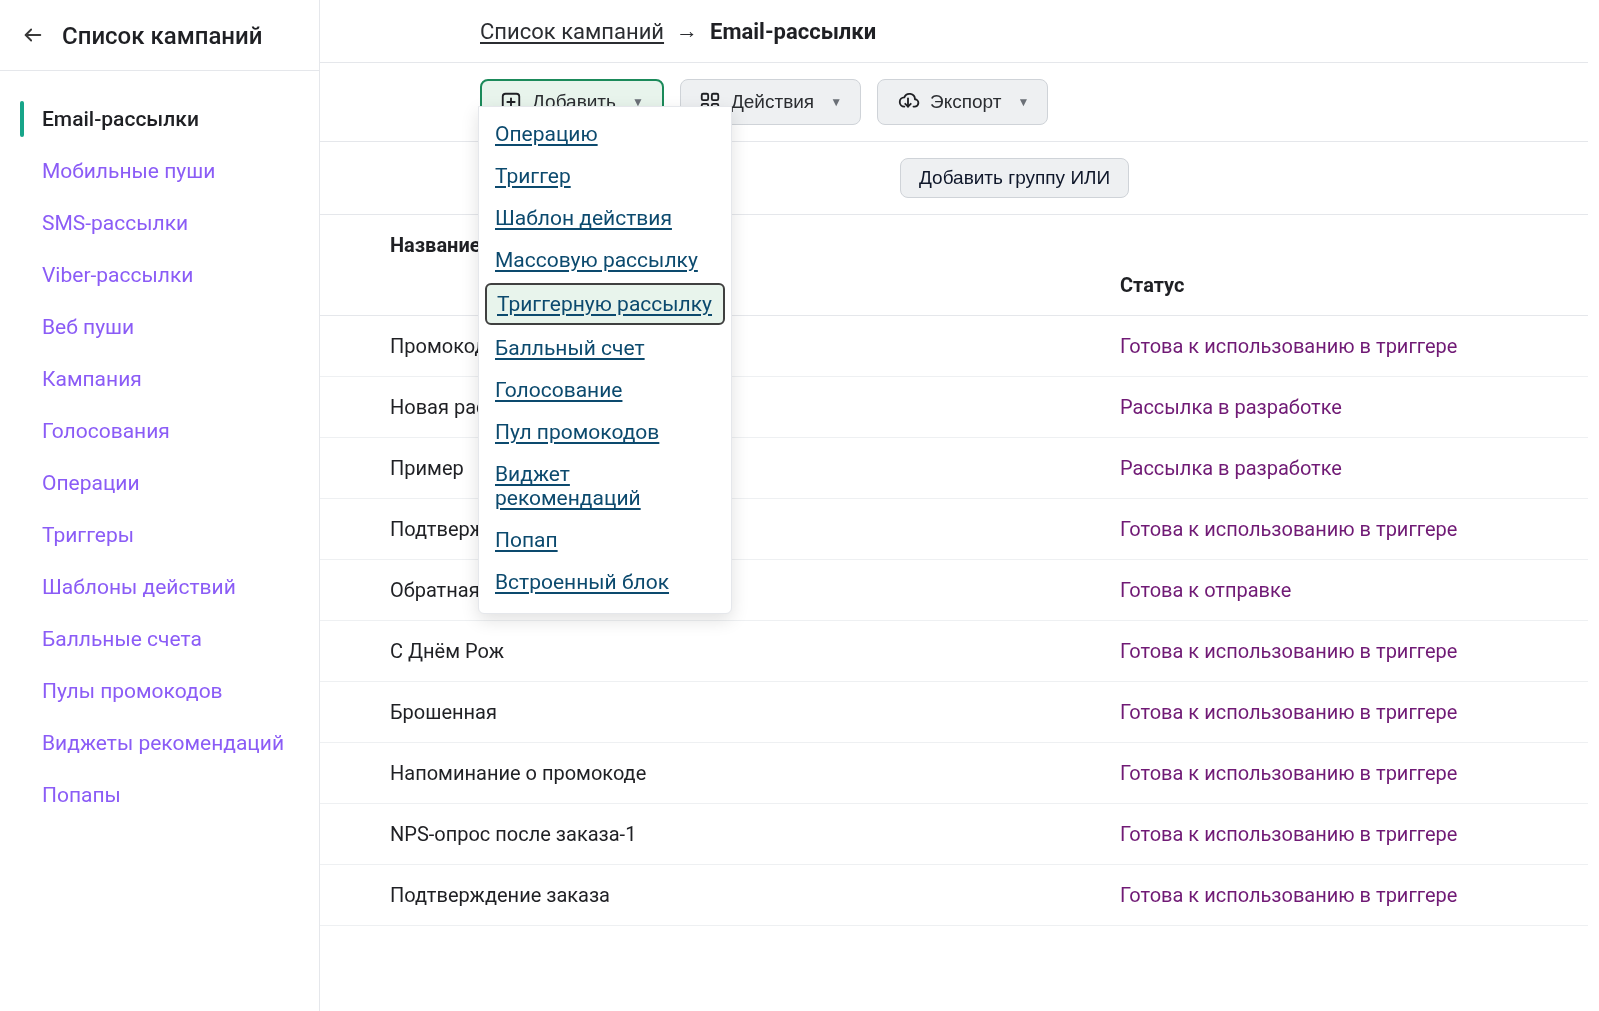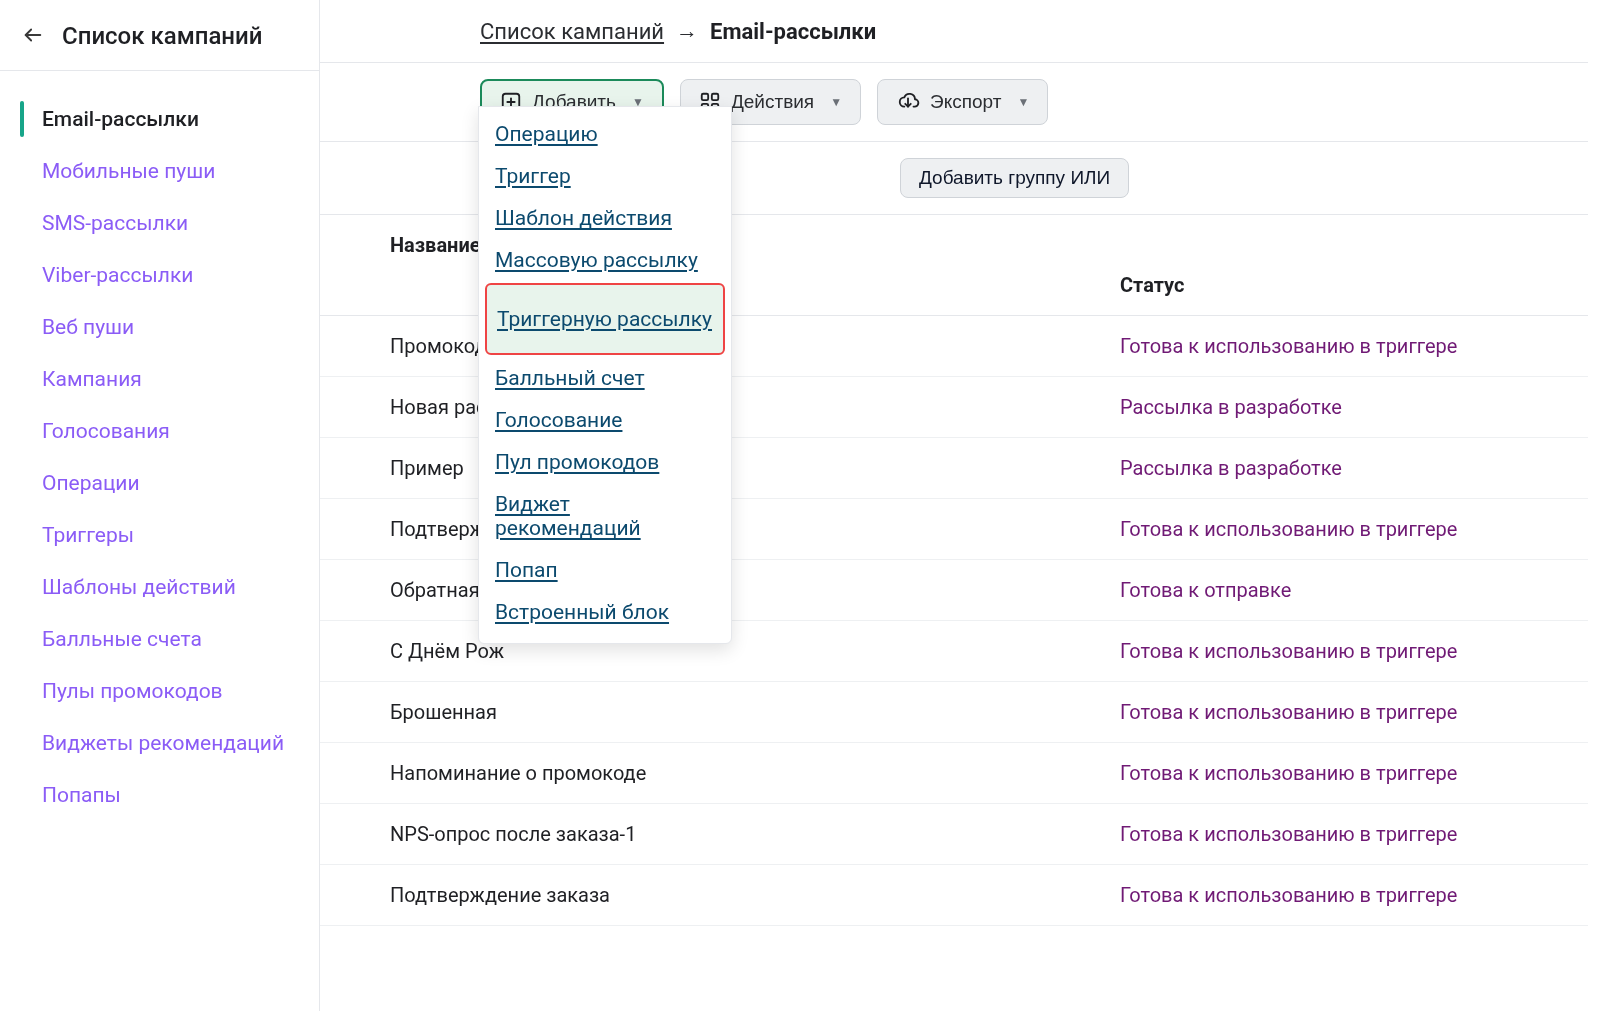--- a/index.html
+++ b/index.html
@@ -190,22 +190,22 @@
     font-size: 21px;
     cursor: pointer;
   }
   .dropdown-item a {
     color: #0c4a6e;
     text-decoration: underline;
     text-underline-offset: 3px;
   }
   .dropdown-item.highlighted {
     margin: 2px 6px;
-    padding: 22px 10px;
-    border: 2px solid #ef4444;
+    padding: 7px 10px;
+    border: 2px solid #404040;
     border-radius: 6px;
     background: #e8f4ec;
   }
 </style>
 </head>
 <body>
 
 <div class="app">
   <aside class="sidebar">
     <div class="sidebar-header">

